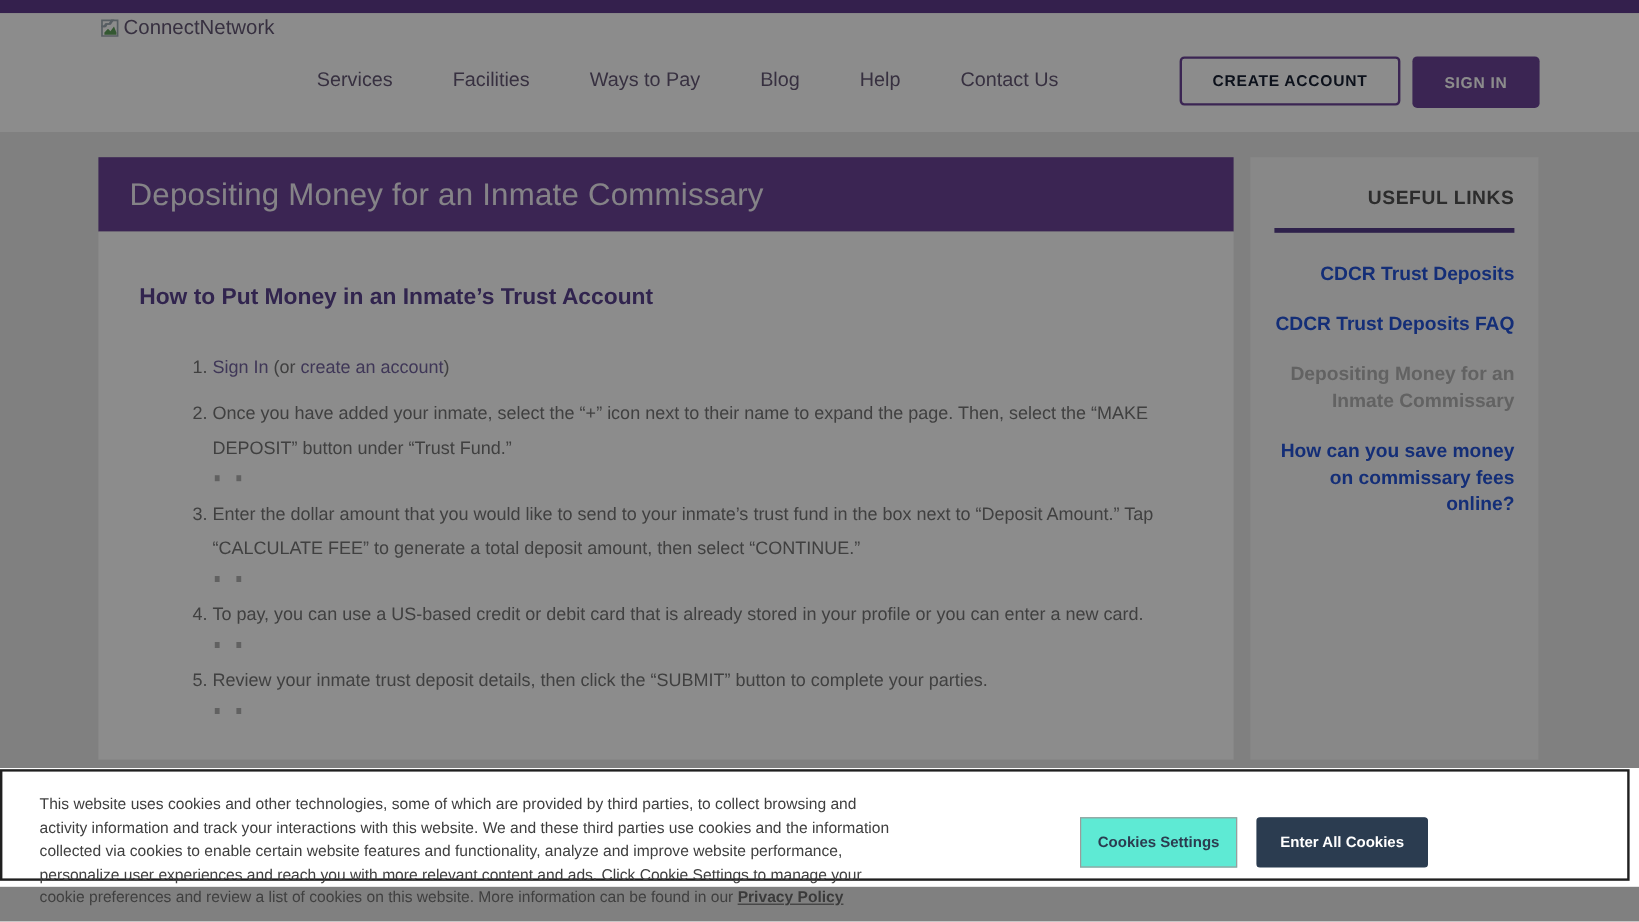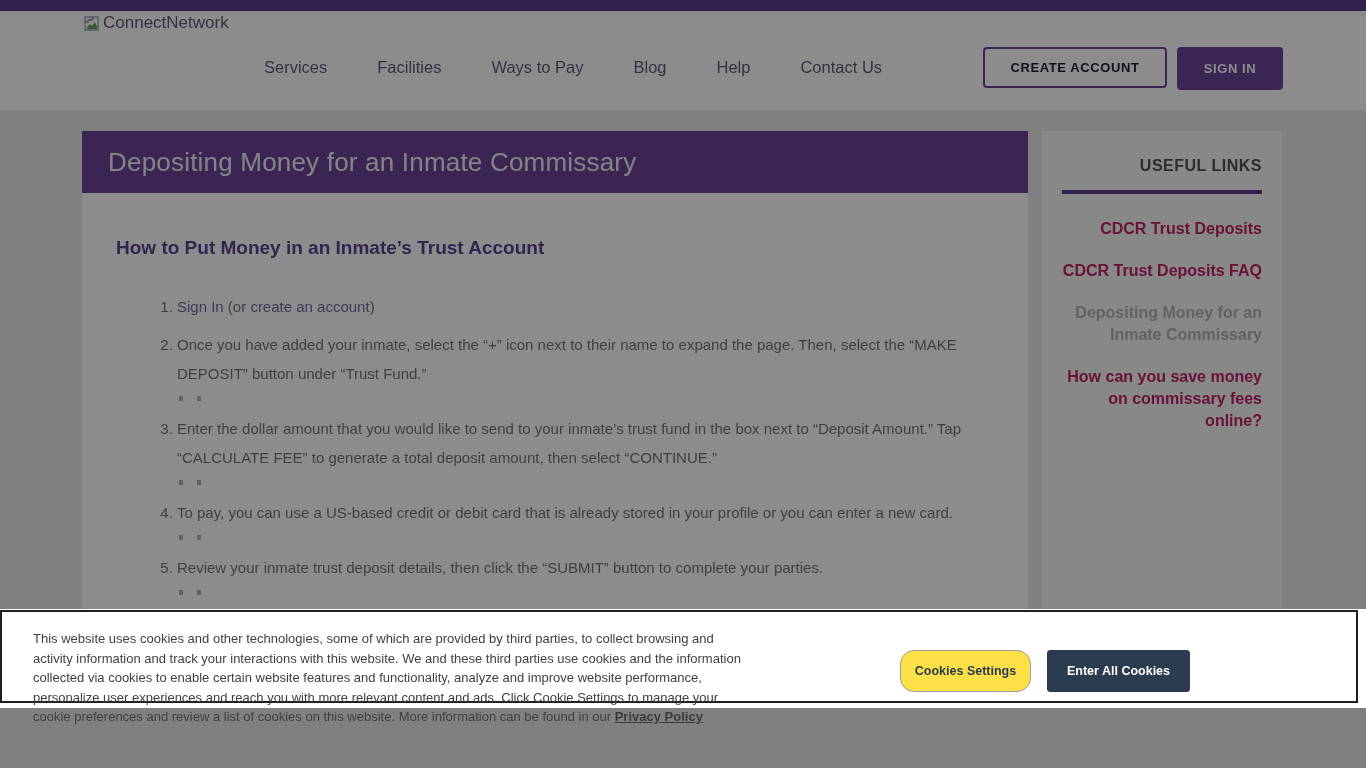--- a/index.html
+++ b/index.html
@@ -40,37 +40,37 @@
   .img-artifact { margin-top:4px; height:13px; display:flex; gap:14px; padding-left:2px; }
   .img-artifact .dot { width:4px; height:5px; background:#6e6e6e; opacity:.55; margin-top:4px; }
 
   
   .sidebar-card { position:absolute; left:1042px; top:131px; width:240px; height:502px;
           background:#f7f7f7; padding:26px 20px;text-align:right; }
   .sidebar-heading { font-size:16px; font-weight:700; color:#4a4a4a; letter-spacing:.5px; }
   .sidebar-rule { width:200px; height:4px; background:#4f3585; margin-top:15px; }
   .sidebar-links { list-style:none; margin-top:24px; }
   .sidebar-links li { margin-bottom:20px; font-size:16px; font-weight:700; line-height:22px;
-          color:#be185d; cursor:pointer; }
+          color:#1d4ed8; cursor:pointer; }
   .sidebar-links li.active { color:#b0b0b0; cursor:default; }
 
   
   .dim-overlay { position:absolute; inset:0; background:rgba(10,10,10,0.47); z-index:40; }
 
   
-  .cookie-banner { position:absolute; left:0; top:609px; width:1366px; height:99px;
+  .cookie-banner { position:absolute; left:0; top:640px; width:1366px; height:99px;
           background:#ffffff; z-index:50; }
   .cookie-border { position:absolute; left:0; top:1px; right:8px; bottom:5px;
           border:2px solid #1f1f1f; pointer-events:none; }
   .cookie-message { position:absolute; left:33px; top:20px; width:712px; font-size:13px;
           line-height:19.6px; color:#3f3f3f; }
   .privacy-link { font-weight:700; text-decoration:underline; color:#3a3a3a; cursor:pointer; }
   .cookie-buttons { position:absolute; left:900px; top:41px; display:flex; gap:16px; }
-  .btn-cookie-settings { width:131px; height:42px; background:#fde047; border:1px solid #9b9b9b;
-          border-radius:14px; color:#2b3c50; font-weight:700; font-size:12.5px;
+  .btn-cookie-settings { width:131px; height:42px; background:#5eead4; border:1px solid #9b9b9b;
+          border-radius:0; color:#2b3c50; font-weight:700; font-size:12.5px;
           font-family:"Liberation Sans", sans-serif; cursor:pointer; }
   .btn-accept { width:143px; height:42px; background:#2b3c50; border:1px solid #2b3c50;
           border-radius:3px; color:#ffffff; font-weight:700; font-size:12.5px;
           font-family:"Liberation Sans", sans-serif; cursor:pointer; }
 </style>
 </head>
 <body>
 
 <div class="page">
 

